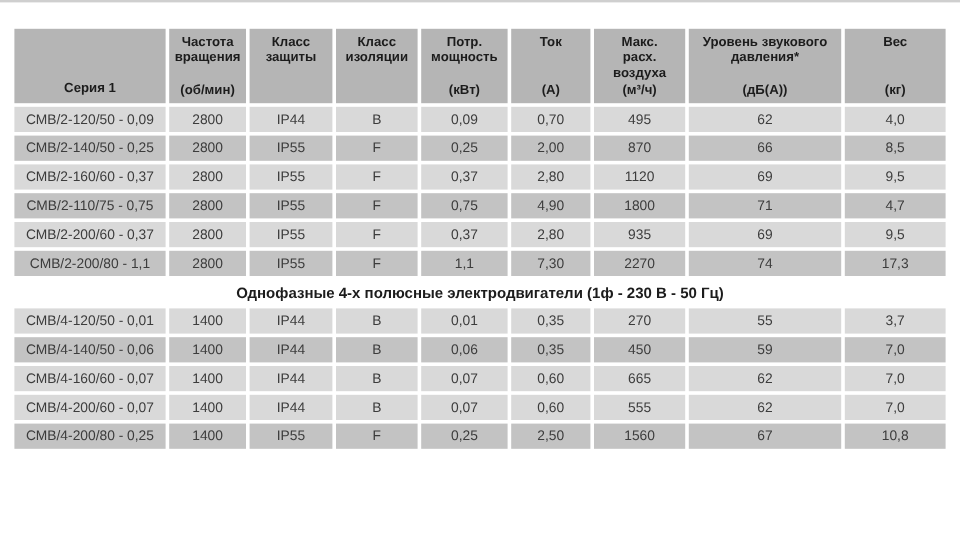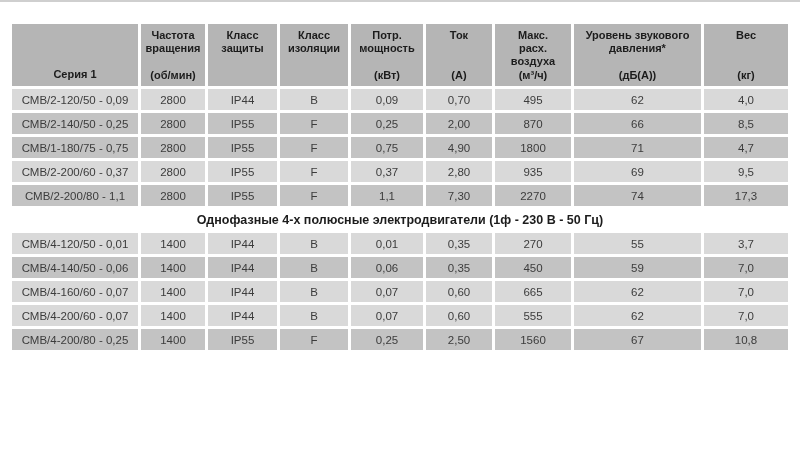--- a/index.html
+++ b/index.html
@@ -151,22 +151,33 @@
           <td class="data-cell">СМВ/2-140/50 - 0,25</td>
           <td class="data-cell">2800</td>
           <td class="data-cell">IP55</td>
           <td class="data-cell">F</td>
           <td class="data-cell">0,25</td>
           <td class="data-cell">2,00</td>
           <td class="data-cell">870</td>
           <td class="data-cell">66</td>
           <td class="data-cell">8,5</td>
         </tr>
-        <tr class="dark">
-          <td class="data-cell">СМВ/1-180/75 - 0,75</td>
+        <tr class="light">
+          <td class="data-cell">СМВ/2-160/60 - 0,37</td>
+          <td class="data-cell">2800</td>
+          <td class="data-cell">IP55</td>
+          <td class="data-cell">F</td>
+          <td class="data-cell">0,37</td>
+          <td class="data-cell">2,80</td>
+          <td class="data-cell">1120</td>
+          <td class="data-cell">69</td>
+          <td class="data-cell">9,5</td>
+        </tr>
+        <tr class="dark">
+          <td class="data-cell">СМВ/2-110/75 - 0,75</td>
           <td class="data-cell">2800</td>
           <td class="data-cell">IP55</td>
           <td class="data-cell">F</td>
           <td class="data-cell">0,75</td>
           <td class="data-cell">4,90</td>
           <td class="data-cell">1800</td>
           <td class="data-cell">71</td>
           <td class="data-cell">4,7</td>
         </tr>
         <tr class="light">

